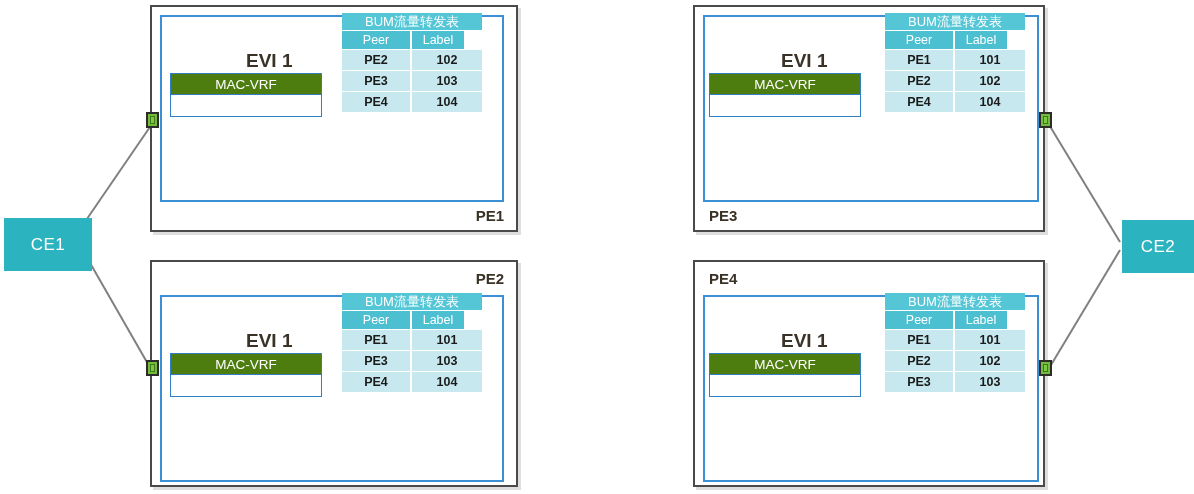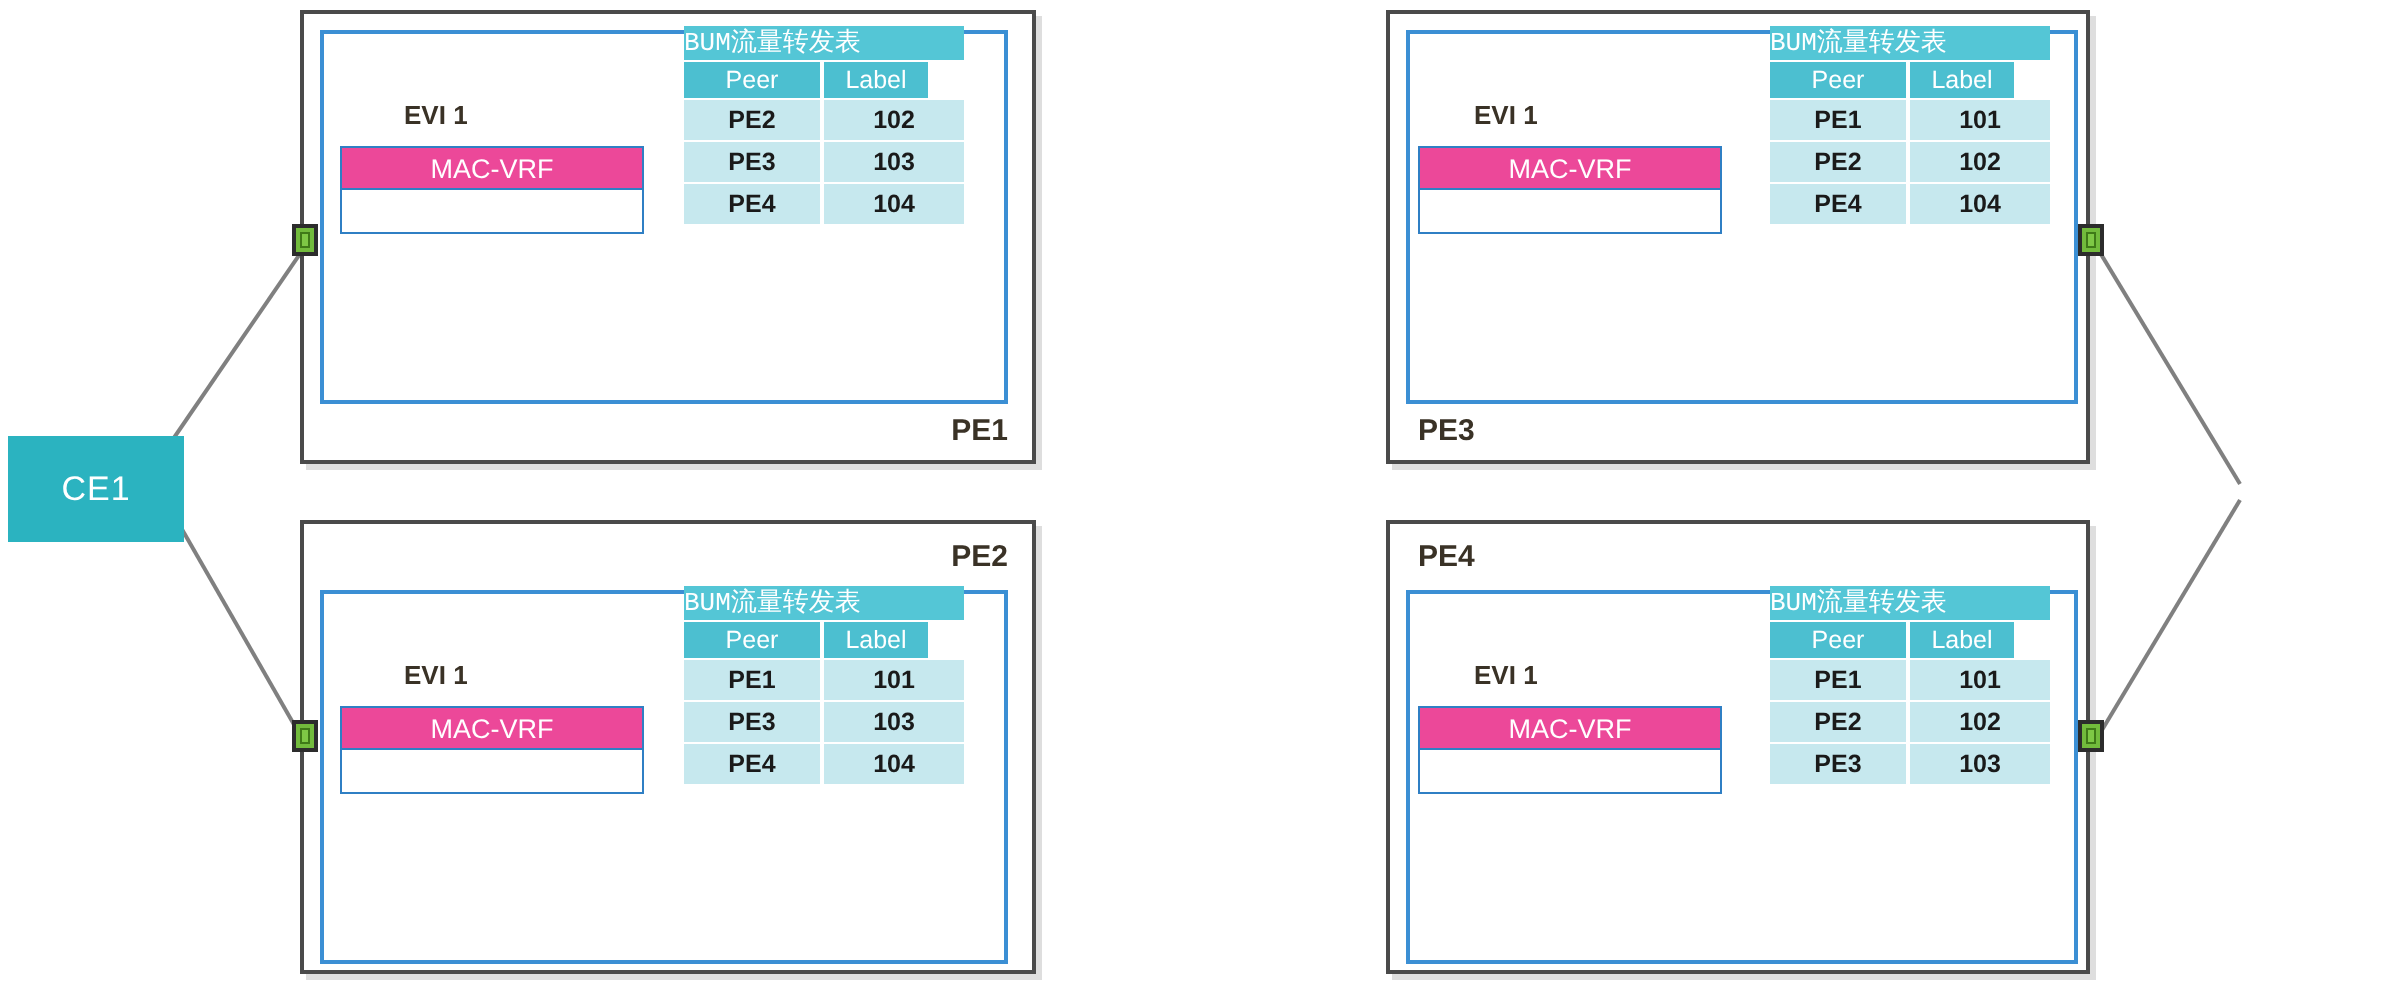--- a/index.html
+++ b/index.html
@@ -44,58 +44,59 @@
   .pe-label.bl { left: 14px; bottom: 6px; }
 
   
   .evi-box {
     position: absolute;
     border: 2px solid #3b8fd4;
     background: #ffffff;
   }
   .evi-label {
     position: absolute;
-    font-size: 13px;
+    font-size: 19px;
     font-weight: bold;
     color: #3a3226;
     white-space: nowrap;
+    margin-left: 44px;
   }
 
   
   .macvrf {
     position: absolute;
     width: 152px;
     border: 1.5px solid #2f7fc4;
   }
   .macvrf-head {
-    background: #ec4899;
+    background: #4d7c0f;
     color: #ffffff;
     text-align: center;
     font-size: 13.5px;
     line-height: 21px;
     height: 21px;
     border-bottom: 1.5px solid #2f7fc4;
   }
   .macvrf-body { background: #ffffff; height: 21px; }
 
   
   .bum-table {
     position: absolute;
     width: 140px;
     border-collapse: separate;
     border-spacing: 0;
   }
   .bum-title {
     background: #54c6d6;
     color: #ffffff;
+    text-align: center;
     font-size: 13px;
     line-height: 18px;
     height: 18px;
     border-bottom: 1px solid #ffffff;
-    font-family: Liberation Mono, monospace;
   }
   .bum-hdr { display: flex; height: 18px; }
   .bum-hdr > div {
     background: #4cbfd0;
     color: #ffffff;
     font-size: 12.5px;
     line-height: 18px;
     text-align: center;
   }
   .bum-hdr > div:first-child { width: 68px; margin-right: 2px; }
@@ -147,20 +148,23 @@
     <line x1="78" y1="232" x2="152" y2="124" stroke="#808080" stroke-width="2"></line>
     <line x1="78" y1="242" x2="152" y2="371" stroke="#808080" stroke-width="2"></line>
     <line x1="1120" y1="242" x2="1048" y2="123" stroke="#808080" stroke-width="2"></line>
     <line x1="1120" y1="250" x2="1048" y2="370" stroke="#808080" stroke-width="2"></line>
   </svg>
 
   <div class="ce-box" style="left:4px; top:218px; width:88px; height:53px;">
     <span>CE1</span>
   </div>
 
+  <div class="ce-box" style="left:1122px; top:220px; width:72px; height:53px;">
+    <span>CE2</span>
+  </div>
 
   <div class="pe-box" style="left:150px; top:5px; width:368px; height:227px;">
     <span class="pe-label br">PE1</span>
     <div class="evi-box" style="left:8px; top:8px; width:344px; height:187px;">
       <span class="evi-label" style="left:40px; top:33px;">EVI 1</span>
       <div class="macvrf" style="left:8px; top:56px;">
         <div class="macvrf-head">MAC-VRF</div>
         <div class="macvrf-body"></div>
       </div>
       <div class="bum-table" style="left:180px; top:-4px;">

